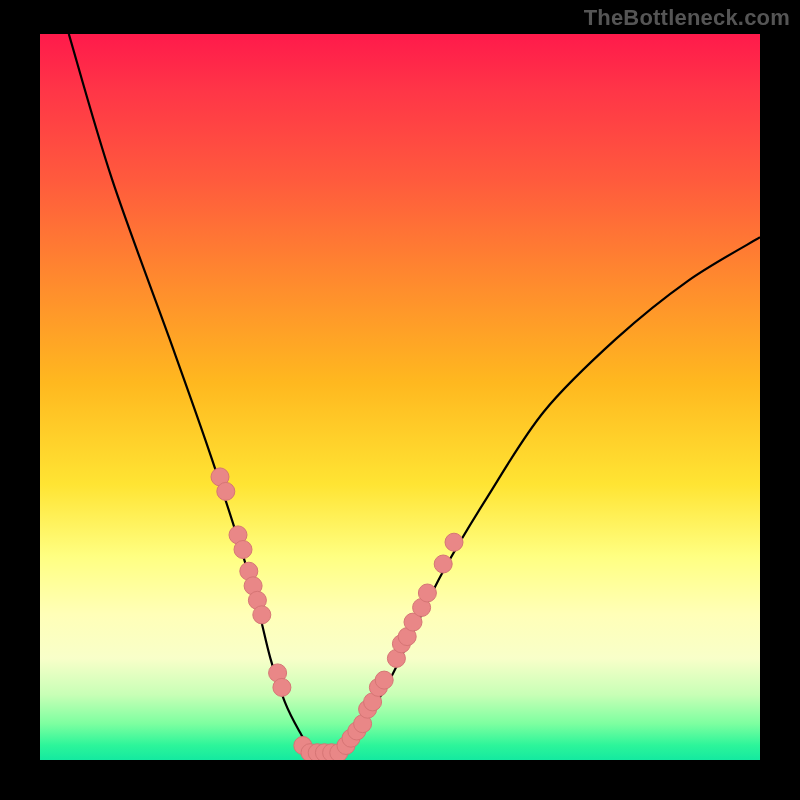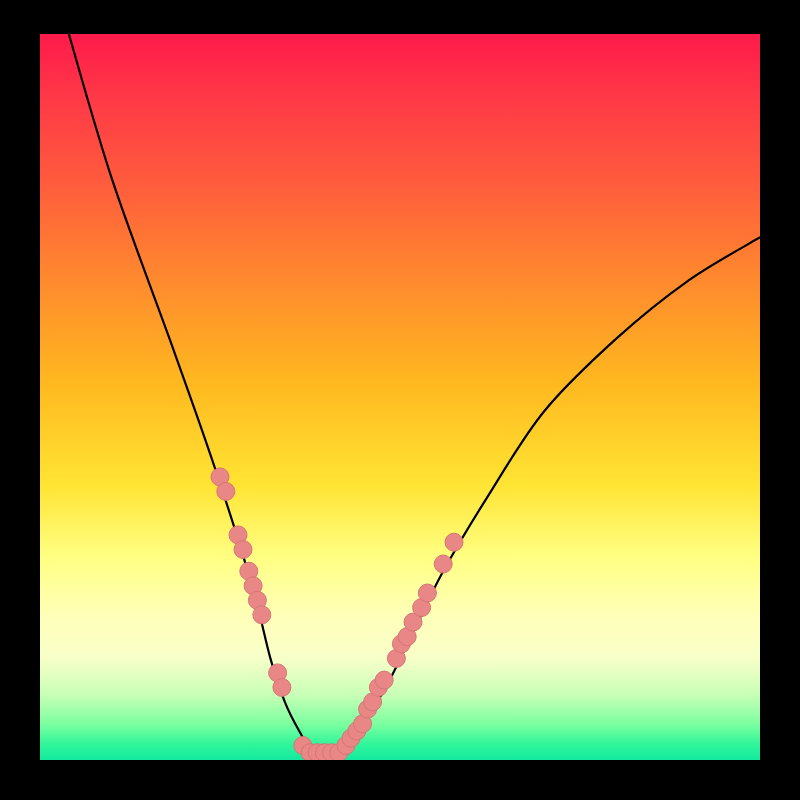--- a/index.html
+++ b/index.html
@@ -57,20 +57,21 @@
   }
   svg.curve {
     position: absolute;
     inset: 0;
   }
 </style>
 </head>
 <body>
 
 <div class="stage">
+  <div class="attribution">TheBottleneck.com</div>
 
   <div class="plot-area">
     <div class="gradient"></div>
     <svg class="curve" viewBox="0 0 720 726" preserveAspectRatio="none">
       <path id="curve-path" fill="none" stroke="#000000" stroke-width="2.2" d="M 28.8 0.0 C 36.0 24.2, 55.2 94.4, 72.0 145.2 C 88.8 196.0, 114.0 261.4, 129.6 304.9 C 145.2 348.5, 154.8 375.1, 165.6 406.6 C 176.4 438.0, 186.0 467.1, 194.4 493.7 C 202.8 520.3, 210.0 544.5, 216.0 566.3 C 222.0 588.1, 225.6 607.4, 230.4 624.4 C 235.2 641.3, 240.0 655.8, 244.8 667.9 C 249.6 680.0, 254.4 688.5, 259.2 697.0 C 264.0 705.4, 268.8 715.1, 273.6 718.7 C 278.4 722.4, 280.8 722.4, 288.0 718.7 C 295.2 715.1, 307.2 707.9, 316.8 697.0 C 326.4 686.1, 336.0 670.3, 345.6 653.4 C 355.2 636.5, 364.8 614.7, 374.4 595.3 C 384.0 576.0, 391.2 559.0, 403.2 537.2 C 415.2 515.5, 429.6 491.3, 446.4 464.6 C 463.2 438.0, 482.4 404.1, 504.0 377.5 C 525.6 350.9, 552.0 326.7, 576.0 304.9 C 600.0 283.1, 624.0 263.8, 648.0 246.8 C 672.0 229.9, 708.0 210.5, 720.0 203.3"></path>
       <g id="marker-group">
           <circle cx="180.0" cy="442.9" r="9" fill="#e98787" stroke="#d67575" stroke-width="1"></circle>
           <circle cx="185.8" cy="457.4" r="9" fill="#e98787" stroke="#d67575" stroke-width="1"></circle>
           <circle cx="198.0" cy="500.9" r="9" fill="#e98787" stroke="#d67575" stroke-width="1"></circle>
           <circle cx="203.0" cy="515.5" r="9" fill="#e98787" stroke="#d67575" stroke-width="1"></circle>

